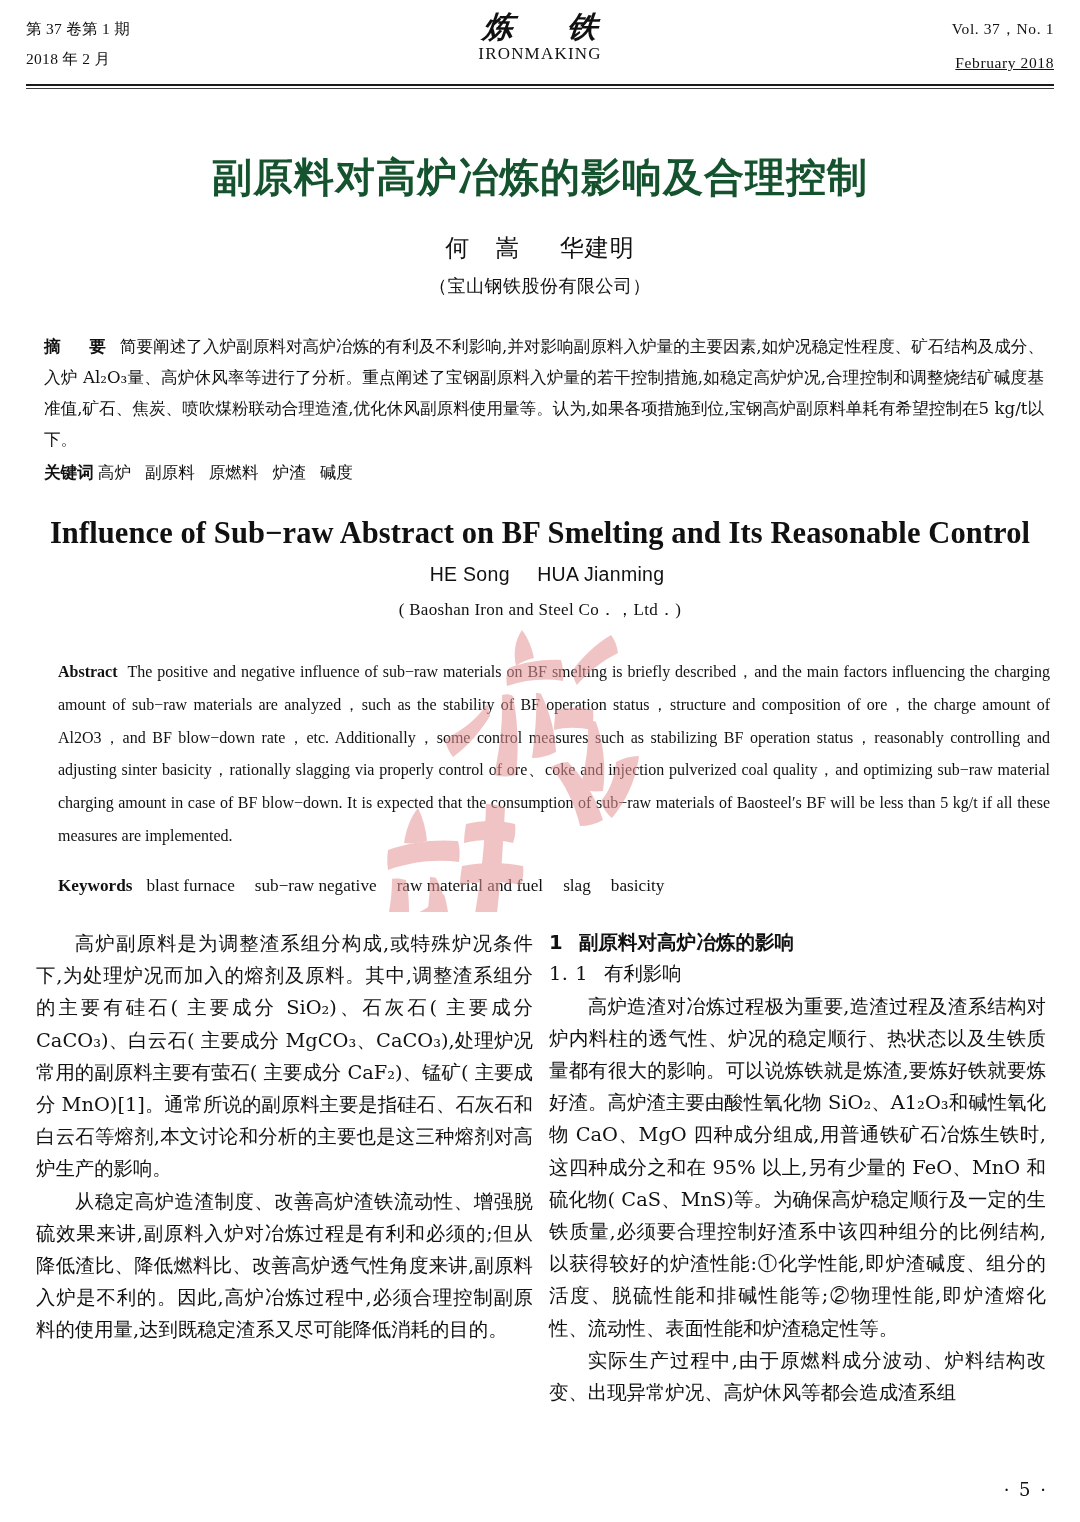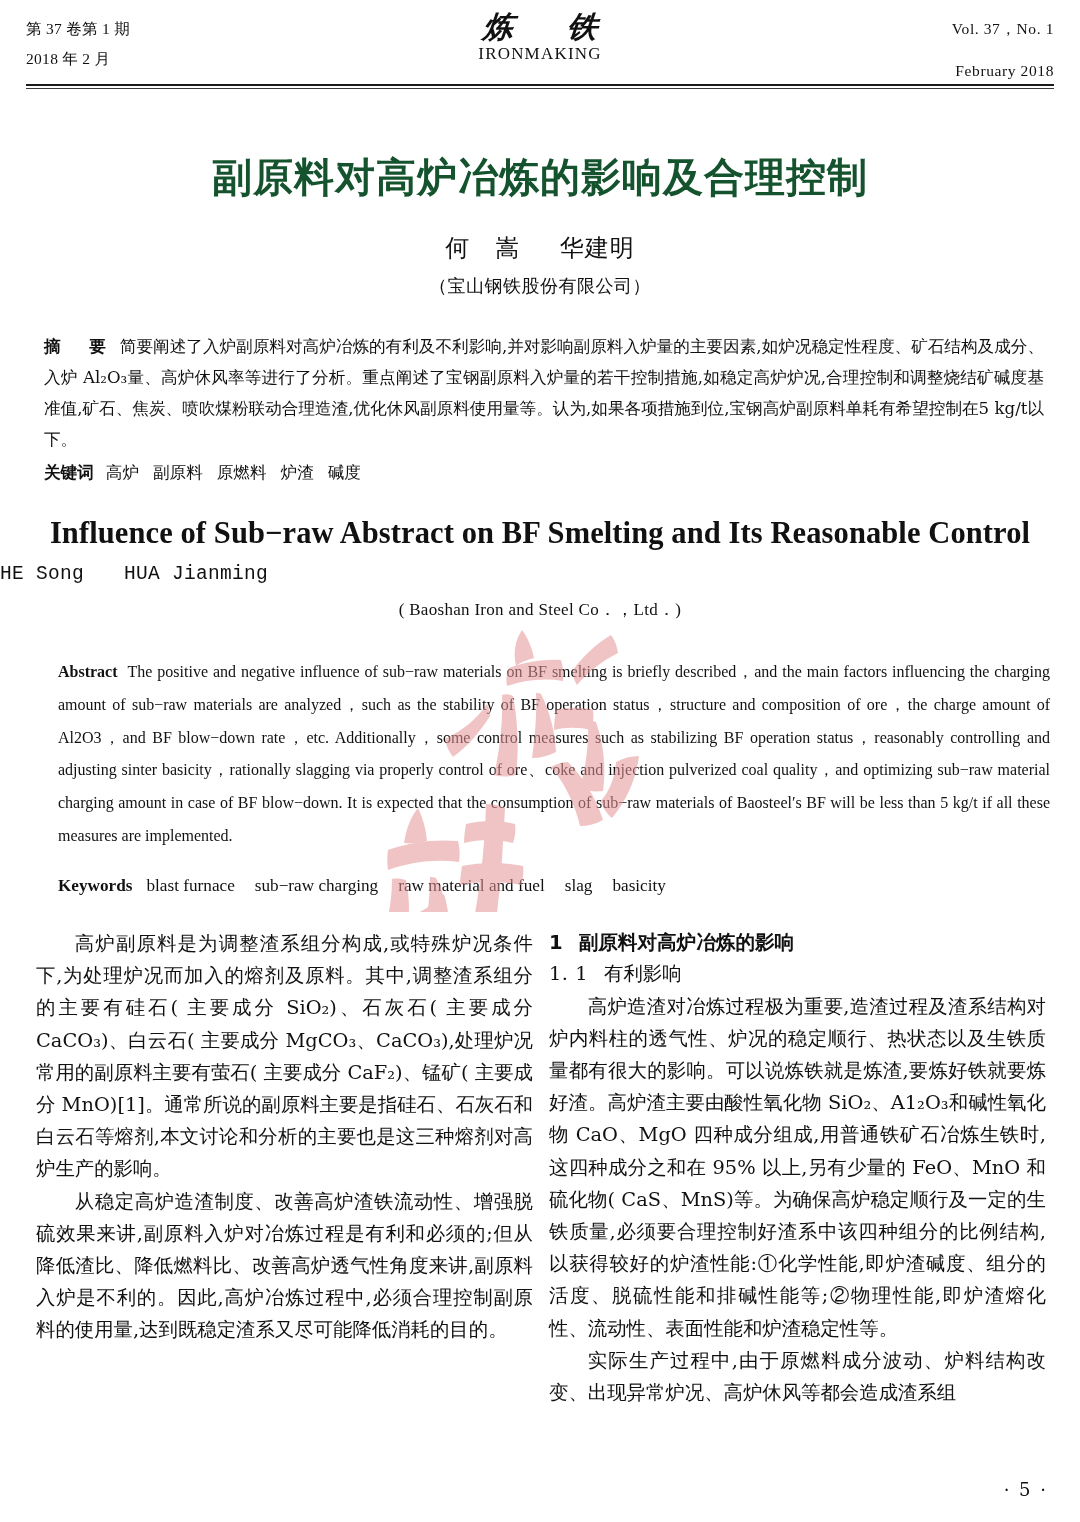--- a/index.html
+++ b/index.html
@@ -36,21 +36,21 @@
   }
   .runhead-left, .runhead-right {
     font-size: 15.5px;
     line-height: 1.95;
     letter-spacing: .3px;
     white-space: nowrap;
   }
   .runhead-left { text-align: left; font-family: "Liberation Serif","DejaVu Serif",serif; }
   .runhead-right { text-align: right; }
   .runhead-right .vol { letter-spacing: .6px; }
-  .runhead-right .mon { letter-spacing: .6px; margin-top: 12px; }
+  .runhead-right .mon { letter-spacing: .6px; margin-top: 4px; text-decoration: underline; }
 
   .masthead {
     position: absolute;
     left: 0; right: 0;
     top: 8px;
     text-align: center;
     pointer-events: none;
   }
   .masthead .cn {
     font-family: "DejaVu Serif", serif;
@@ -139,44 +139,45 @@
     left: 44px;
     right: 36px;
     top: 458px;
     font-family: "DejaVu Serif", serif;
     font-size: 16.6px;
     line-height: 1.8;
   }
   .kw-cn .lbl {
     font-family: Liberation Serif, serif;
     font-weight: 700;
-    margin-right: 12px;
+    margin-right: 4px;
   }
   .kw-cn .kw { margin-right: 14px; }
 
   
   .title-en {
     position: absolute;
     left: 24px; right: 24px;
     top: 516px;
     text-align: center;
     font-family: "Liberation Serif","DejaVu Serif",serif;
     font-weight: 700;
     font-size: 30.5px;
     letter-spacing: .1px;
     white-space: nowrap;
   }
   .authors-en {
     position: absolute;
     left: 0; right: 0;
     top: 563px;
-    text-align: left;
-    font-family: Liberation Mono, monospace;
+    text-align: center;
+    font-family: Liberation Sans, sans-serif;
     font-size: 19.5px;
     letter-spacing: .3px;
+    padding-left: 14px;
   }
   .authors-en .sp { display: inline-block; width: 16px; }
   .affil-en {
     position: absolute;
     left: 0; right: 0;
     top: 598px;
     text-align: center;
     font-family: "Liberation Serif","DejaVu Serif",serif;
     font-size: 17px;
     letter-spacing: .3px;
@@ -314,21 +315,21 @@
     <span class="sp"></span>
     <span>HUA Jianming</span>
   </div>
   <div class="affil-en">( Baoshan Iron and Steel Co．，Ltd．)</div>
 
   <div class="abs-en">
     <span class="lbl">Abstract</span><span>The positive and negative influence of sub−raw materials on BF smelting is briefly described，and the main factors influencing the charging amount of sub−raw materials are analyzed，such as the stability of BF operation status，structure and composition of ore，the charge amount of Al2O3，and BF blow−down rate，etc. Additionally，some control measures such as stabilizing BF operation status，reasonably controlling and adjusting sinter basicity，rationally slagging via properly control of ore、coke and injection pulverized coal quality，and optimizing sub−raw material charging amount in case of BF blow−down. It is expected that the consumption of sub−raw materials of Baosteel′s BF will be less than 5 kg/t if all these measures are implemented.</span>
   </div>
 
   <div class="kw-en">
-    <span class="lbl">Keywords</span><span class="kw">blast furnace</span><span class="kw">sub−raw charging</span><span class="kw">raw material and fuel</span><span class="kw">slag</span><span class="kw">basicity</span>
+    <span class="lbl">Keywords</span><span class="kw">blast furnace</span><span class="kw">sub−raw negative</span><span class="kw">raw material and fuel</span><span class="kw">slag</span><span class="kw">basicity</span>
   </div>
 
   <div class="stamp">
     <svg viewBox="0 0 290 300" xmlns="http://www.w3.org/2000/svg">
       <g fill="#e59595">
 
         <path d="M152 18 c6 8 10 18 12 28 c-7 2 -13 4 -18 8 c-3 -13 -1 -26 6 -36 z"></path>
         <path d="M139 56 c16 -6 34 -9 52 -8 c2 7 3 14 2 21 c-19 -3 -38 -1 -56 5 c-1 -6 -1 -12 2 -18 z"></path>
         <path d="M143 84 c5 26 6 53 3 79 c-8 2 -15 2 -22 0 c6 -26 9 -53 8 -80 c4 -1 8 -1 11 1 z"></path>
         <path d="M171 82 c9 18 14 38 15 58 c-8 4 -16 6 -24 6 c3 -22 5 -43 4 -65 c2 0 4 0 5 1 z"></path>

